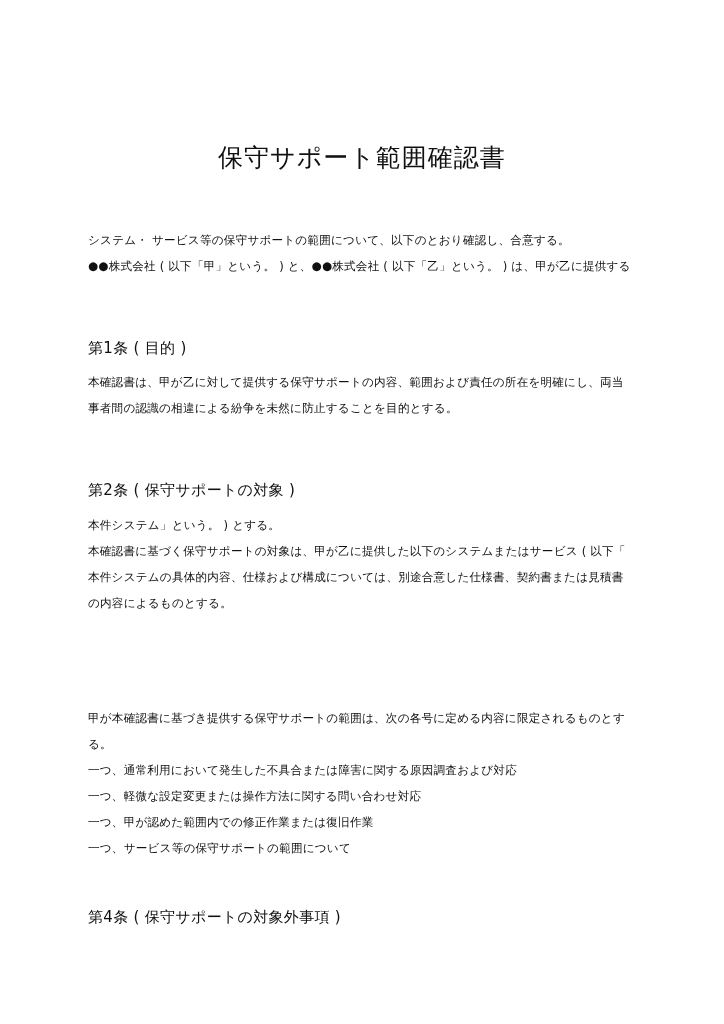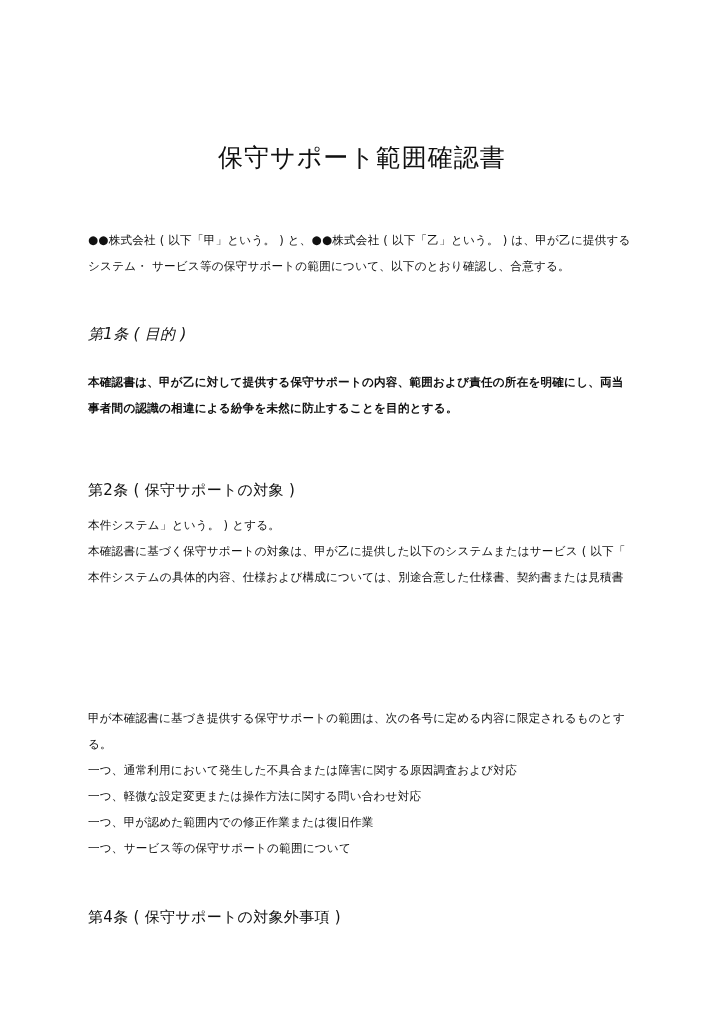--- a/index.html
+++ b/index.html
@@ -59,35 +59,36 @@
     }
   </style>
 </head>
 <body>
 
 <div class="page">
 
   <div class="title">保守サポート範囲確認書</div>
 
   <div class="para" style="top:203px;">
+    <span class="line">システム・ サービス等の保守サポートの範囲について、以下のとおり確認し、合意する。</span>
     <span class="line">●●株式会社 ( 以下「甲」という。 ) と、●●株式会社 ( 以下「乙」という。 ) は、甲が乙に提供する</span>
-    <span class="line">システム・ サービス等の保守サポートの範囲について、以下のとおり確認し、合意する。</span>
   </div>
 
-  <div class="heading" style="top:299px;font-style:italic;">第1条 ( 目的 )</div>
-  <div class="para" style="top:345px;font-weight:bold;">
+  <div class="heading" style="top:313px;">第1条 ( 目的 )</div>
+  <div class="para" style="top:345px;">
     <span class="line">本確認書は、甲が乙に対して提供する保守サポートの内容、範囲および責任の所在を明確にし、両当</span>
     <span class="line">事者間の認識の相違による紛争を未然に防止することを目的とする。</span>
   </div>
 
   <div class="heading" style="top:455px;">第2条 ( 保守サポートの対象 )</div>
   <div class="para" style="top:488px;">
     <span class="line">本件システム」という。 ) とする。</span>
     <span class="line">本確認書に基づく保守サポートの対象は、甲が乙に提供した以下のシステムまたはサービス ( 以下「</span>
     <span class="line">本件システムの具体的内容、仕様および構成については、別途合意した仕様書、契約書または見積書</span>
+    <span class="line">の内容によるものとする。</span>
   </div>
 
   <div class="para" style="top:681px;">
     <span class="line">甲が本確認書に基づき提供する保守サポートの範囲は、次の各号に定める内容に限定されるものとす</span>
     <span class="line">る。</span>
     <span class="line">一つ、通常利用において発生した不具合または障害に関する原因調査および対応</span>
     <span class="line">一つ、軽微な設定変更または操作方法に関する問い合わせ対応</span>
     <span class="line">一つ、甲が認めた範囲内での修正作業または復旧作業</span>
     <span class="line">一つ、サービス等の保守サポートの範囲について</span>
   </div>

